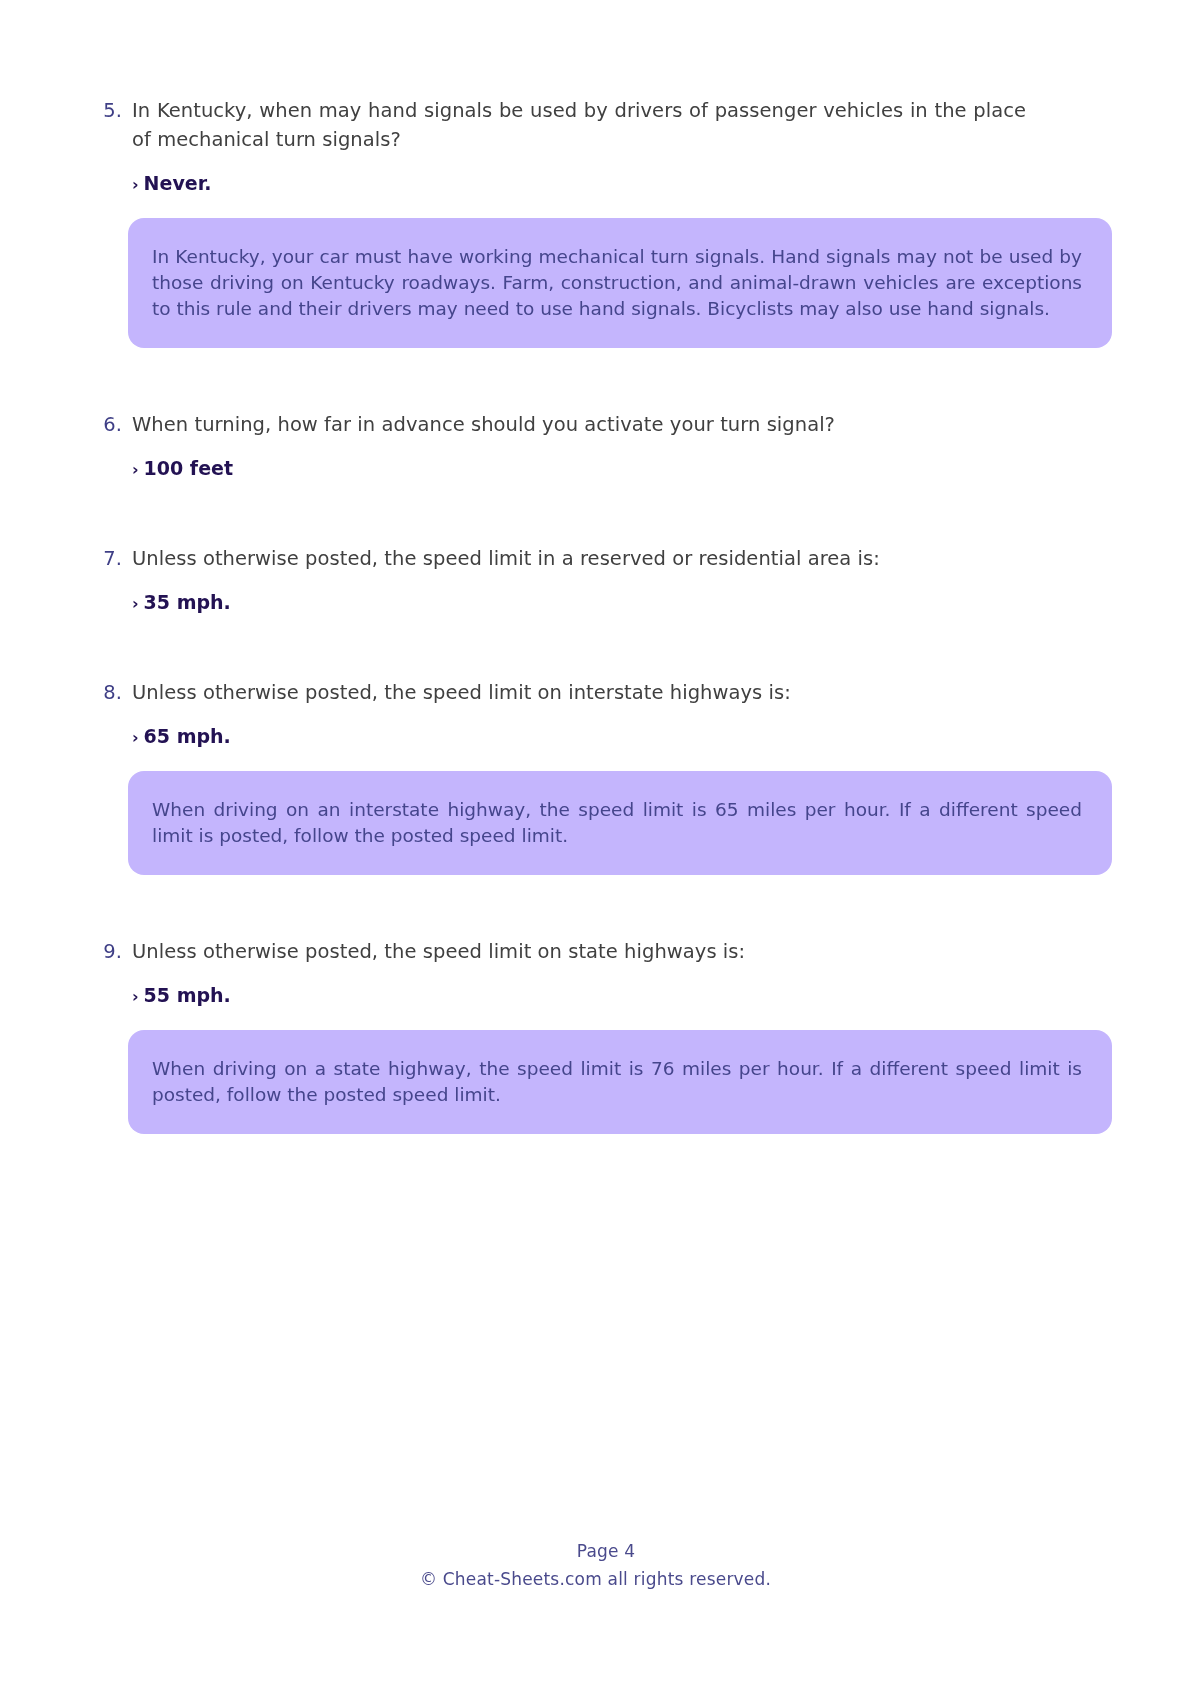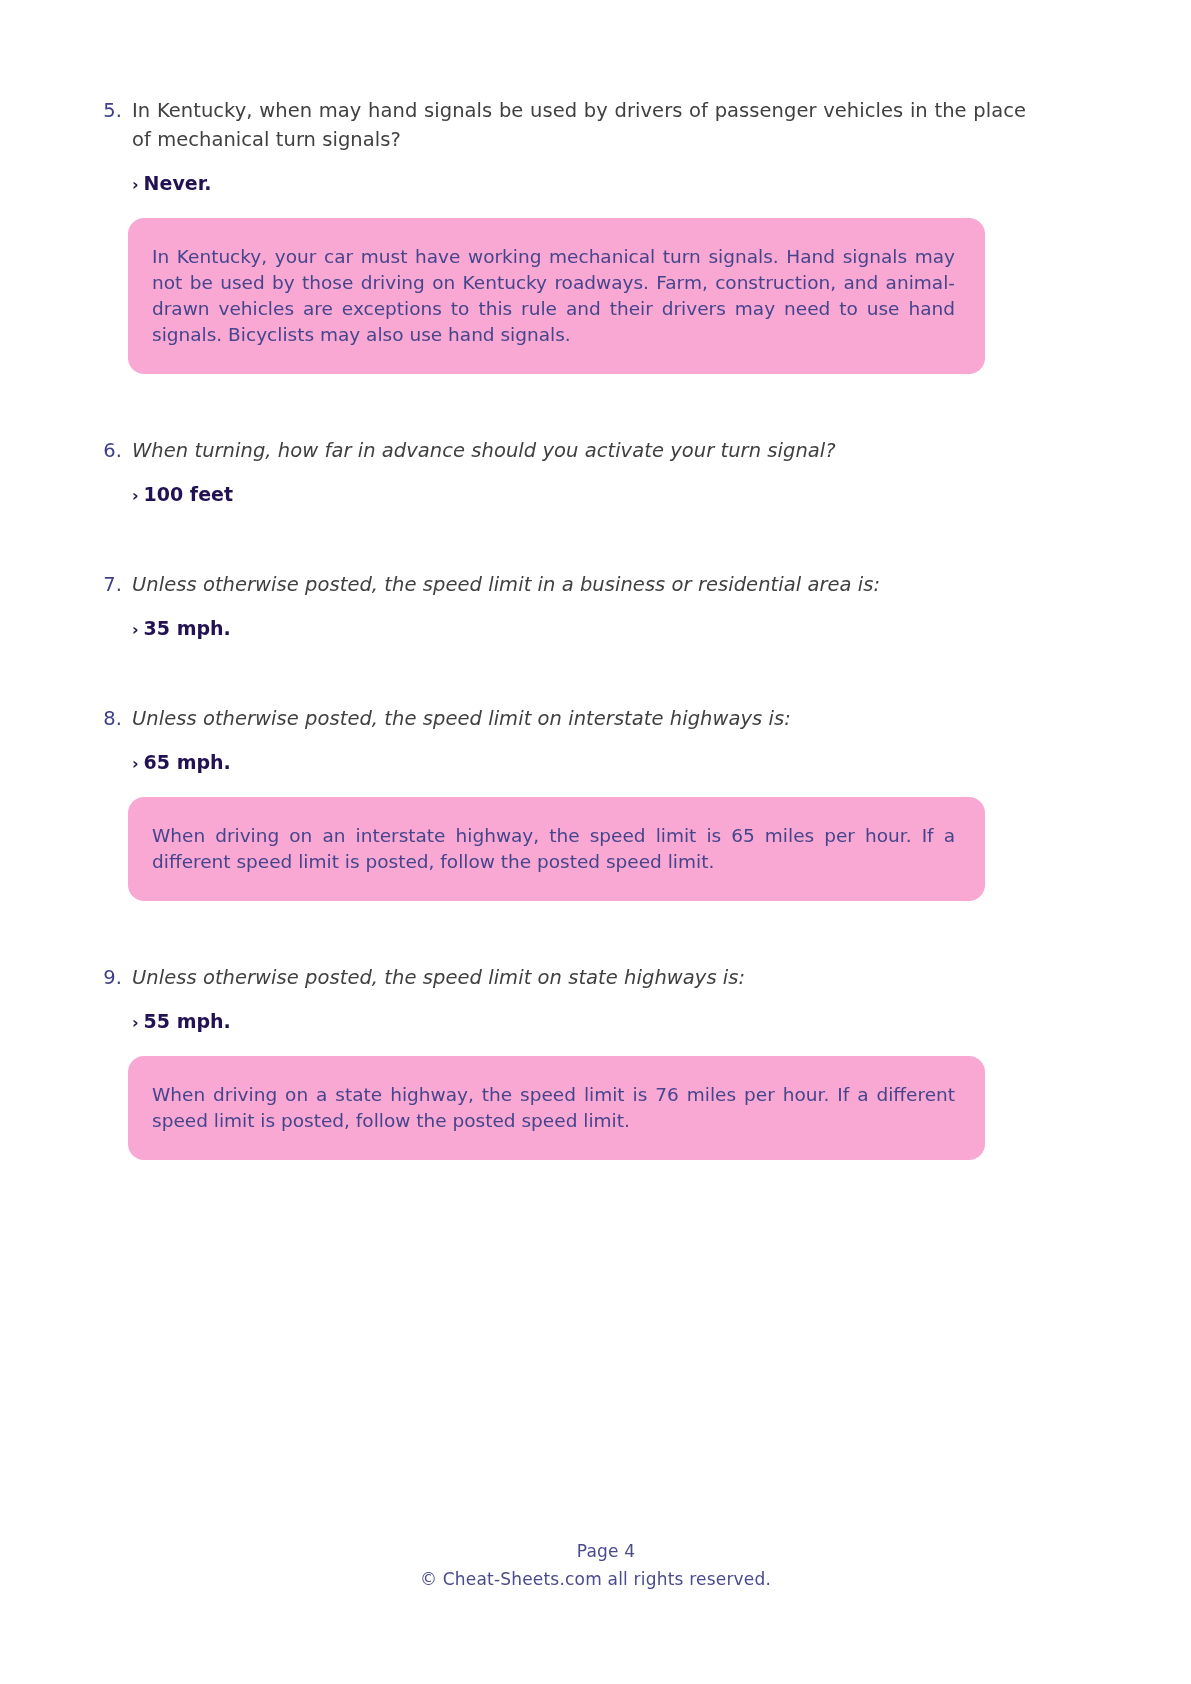--- a/index.html
+++ b/index.html
@@ -50,21 +50,20 @@
     flex: 1 1 auto;
     font-size: 19.5px;
     line-height: 29px;
     color: #404040;
     text-align: justify;
     text-justify: inter-word;
     letter-spacing: 0.05px;
   }
   .qtext.nojust {
     text-align: left;
-    font-style: italic;
   }
   .answer {
     margin-left: 36px;
     margin-top: 17px;
     font-size: 19px;
     line-height: 24px;
     font-weight: bold;
     color: #231253;
     display: flex;
     align-items: baseline;
@@ -72,30 +71,30 @@
   }
   .chev {
     font-size: 16px;
     font-weight: bold;
     color: #231253;
     line-height: 24px;
   }
   .explain {
     margin-left: 32px;
     margin-top: 21px;
-    background: #f9a8d4;
+    background: #c4b5fd;
     border-radius: 16px;
     padding: 26px 30px 26px 24px;
     font-size: 18.5px;
     line-height: 26px;
     color: #45458c;
     text-align: justify;
     text-justify: inter-word;
     box-sizing: border-box;
-    width: 857px;
+    width: 984px;
   }
   .gap-lg { height: 62px; }
   .footer {
     position: absolute;
     left: 0;
     right: 0;
     bottom: 92px;
     text-align: center;
     color: #4a4a8c;
   }
@@ -141,21 +140,21 @@
         <span class="chev">›</span>
         <span>100 feet</span>
       </div>
     </div>
 
     <div class="gap-lg"></div>
 
     <div class="qitem">
       <div class="qrow">
         <div class="qnum">7.</div>
-        <div class="qtext nojust">Unless otherwise posted, the speed limit in a business or residential area is:</div>
+        <div class="qtext nojust">Unless otherwise posted, the speed limit in a reserved or residential area is:</div>
       </div>
       <div class="answer">
         <span class="chev">›</span>
         <span>35 mph.</span>
       </div>
     </div>
 
     <div class="gap-lg"></div>
 
     <div class="qitem">

